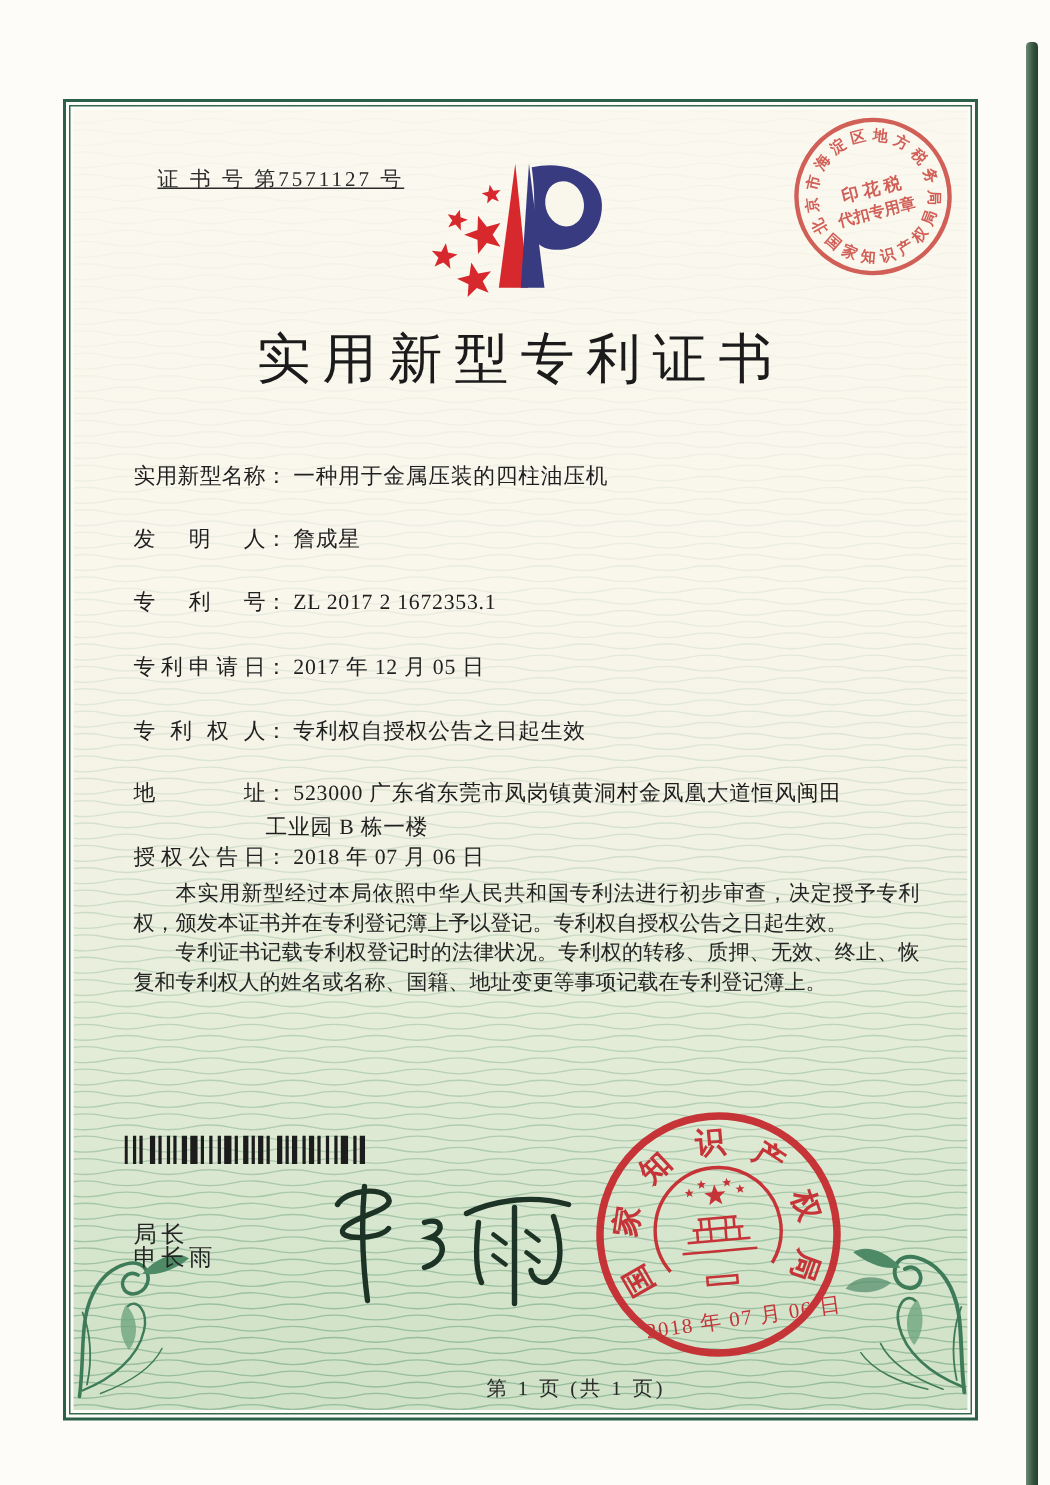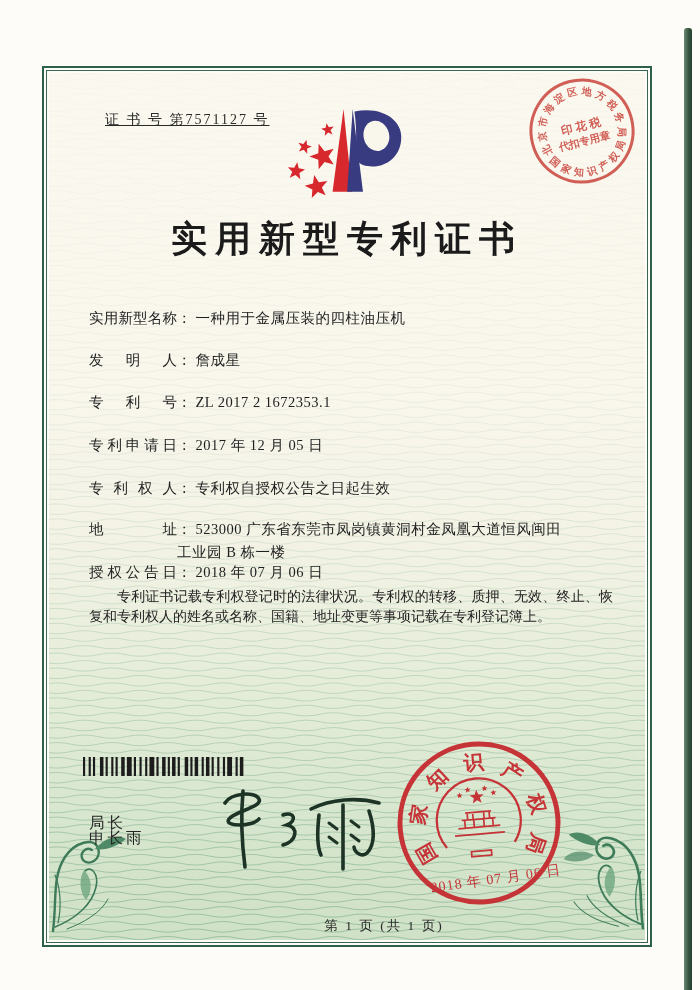--- a/index.html
+++ b/index.html
@@ -28,21 +28,21 @@
     background:linear-gradient(180deg,#fbf8ef 0%,#f9f6ec 38%,#f2f2e4 56%,#e5edd9 70%,#d7e6ce 86%,#cfe1c6 100%);
   }
   .waves{position:absolute;left:0;top:0;width:100%;height:100%;}
   .abs{position:absolute;}
   .cert-no{
     left:56px;top:38px;font-size:14px;letter-spacing:2px;color:#2a2a2a;text-decoration:underline;
   }
   .logo{left:214px;top:30px;}
   .title{
     left:0;top:142px;width:100%;text-align:center;
-    font-size:36px;font-weight:bold;letter-spacing:8px;color:#1b1b1b;
+    font-size:36px;font-weight:normal;letter-spacing:8px;color:#1b1b1b;
   }
   .field{left:40px;font-size:14.5px;color:#1f1f1f;line-height:23px;white-space:nowrap;}
   .flabel{display:inline-block;width:88px;text-align:justify;text-align-last:justify;vertical-align:top;}
   .fcolon{display:inline-block;margin:0 4px 0 0;vertical-align:top;}
   .fvalue{display:inline-block;vertical-align:top;letter-spacing:0.5px;}
   .addr2{display:block;margin-left:88px;}
   .grant-no{position:absolute;left:267px;top:0;white-space:nowrap;}
   .paras{
     left:40px;top:514px;width:524px;font-size:14px;line-height:19.6px;
     text-align:justify;color:#242424;
@@ -248,20 +248,21 @@
       </div>
       <div class="abs field" style="top:445px">
         <span class="flabel">地址</span><span class="fcolon">：</span><span class="fvalue">523000 广东省东莞市凤岗镇黄洞村金凤凰大道恒风闽田</span>
         <span class="addr2 fvalue">工业园 B 栋一楼</span>
       </div>
       <div class="abs field" style="top:488px;width:560px">
         <span class="flabel">授权公告日</span><span class="fcolon">：</span><span class="fvalue">2018 年 07 月 06 日</span>
       </div>
 
       <div class="abs paras">
+        <p>本实用新型经过本局依照中华人民共和国专利法进行初步审查，决定授予专利权，颁发本证书并在专利登记簿上予以登记。专利权自授权公告之日起生效。</p>
         <p>专利证书记载专利权登记时的法律状况。专利权的转移、质押、无效、终止、恢复和专利权人的姓名或名称、国籍、地址变更等事项记载在专利登记簿上。</p>
       </div>
 
       <svg id="barcode" class="abs barcode" width="176" height="19" viewBox="0 0 176 19">
           <rect x="0.00" y="0" width="2.15" height="19" fill="#1c1c1c"></rect>
           <rect x="5.65" y="0" width="2.15" height="19" fill="#1c1c1c"></rect>
           <rect x="9.95" y="0" width="2.15" height="19" fill="#1c1c1c"></rect>
           <rect x="16.95" y="0" width="3.50" height="19" fill="#1c1c1c"></rect>
           <rect x="22.60" y="0" width="2.15" height="19" fill="#1c1c1c"></rect>
           <rect x="28.25" y="0" width="2.15" height="19" fill="#1c1c1c"></rect>

